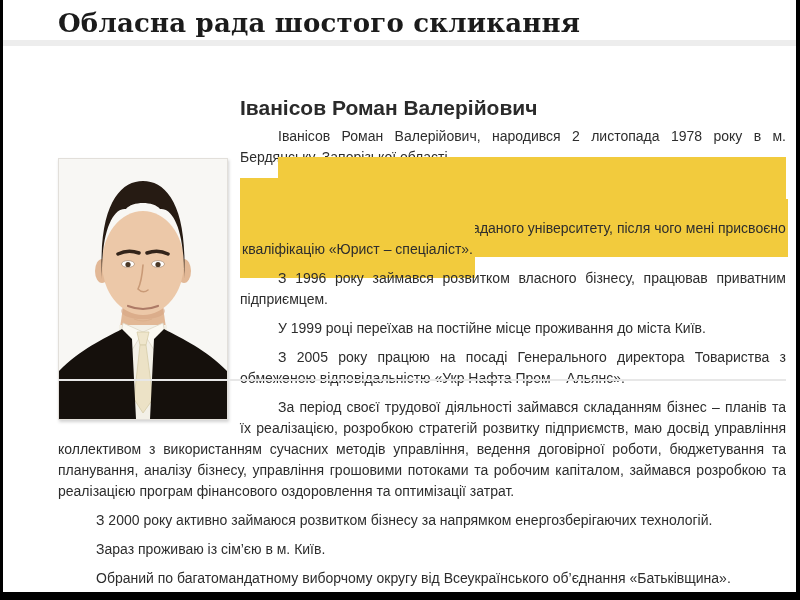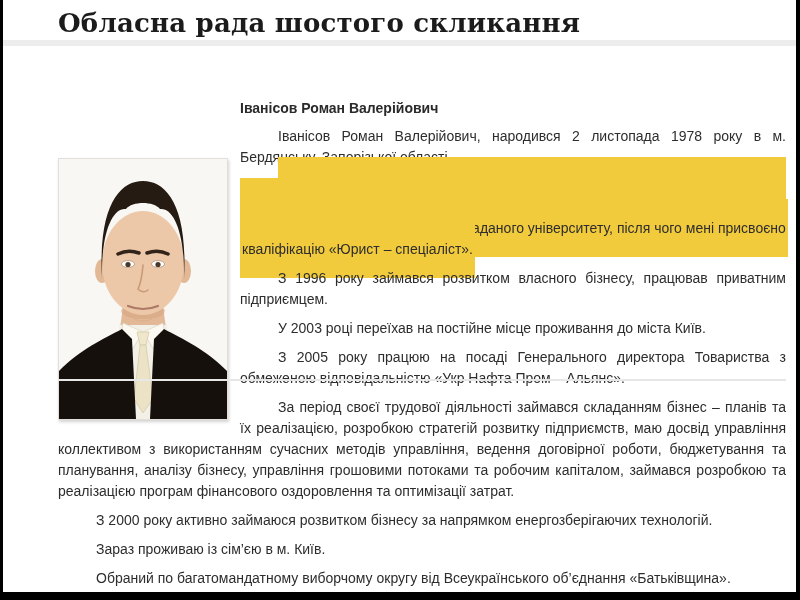--- a/index.html
+++ b/index.html
@@ -42,21 +42,21 @@
     height: 262px;
     margin: 60px 12px 6px 0;
     background: #f8f7f4;
     border: 1px solid #e2dfda;
     box-shadow: 1px 2px 3px rgba(0,0,0,0.18);
   }
   .photo svg { display: block; width: 100%; height: 100%; }
 
   .person-name {
     margin: 52px 0 0 66px;
-    font-size: 14px;
+    font-size: 21px;
     line-height: 20px;
     font-weight: bold;
     color: #2a2a2a;
   }
 
   .content p {
     margin-top: 8px;
     line-height: 21px;
     text-indent: 38px;
     text-align: justify;
@@ -127,21 +127,21 @@
         <path d="M0,260 L0,212 C22,190 44,180 63,170 L73,180 L77,260 Z" fill="#15100c"></path>
         <path d="M168,260 L168,212 C146,190 124,180 105,170 L95,180 L91,260 Z" fill="#15100c"></path>
       </svg>
     </div>
 
     <h2 class="person-name">Іванісов Роман Валерійович</h2>
 
     <p>Іванісов Роман Валерійович, народився 2 листопада 1978 року в м. Бердянську, Запорізької області.</p>
     <p><span class="hl">У 1995 році, після закінчення школи, вступив до Запорізького державного університету на факультет управління, відділення «Правознавство». У 2000 році закінчив з відзнакою повний курс згаданого університету, після чого мені присвоєно кваліфікацію «Юрист – спеціаліст».</span></p>
     <p>З 1996 року займався розвитком власного бізнесу, працював приватним підприємцем.</p>
-    <p>У 2003 році переїхав на постійне місце проживання до міста Київ.</p>
+    <p>У 1999 році переїхав на постійне місце проживання до міста Київ.</p>
     <p>З 2005 року працюю на посаді Генерального директора Товариства з обмеженою відповідальністю «Укр Нафта Пром – Альянс».</p>
     <p>За період своєї трудової діяльності займався складанням бізнес – планів та їх реалізацією, розробкою стратегій розвитку підприємств, маю досвід управління коллективом з використанням сучасних методів управління, ведення договірної роботи, бюджетування та планування, аналізу бізнесу, управління грошовими потоками та робочим капіталом, займався розробкою та реалізацією програм фінансового оздоровлення та оптимізації затрат.</p>
     <p>З 2000 року активно займаюся розвитком бізнесу за напрямком енергозберігаючих технологій.</p>
     <p>Зараз проживаю із сім’єю в м. Київ.</p>
     <p>Обраний по багатомандатному виборчому округу від Всеукраїнського об’єднання «Батьківщина».</p>
 
   </div>
 
   <div class="photo-rule"></div>
 

